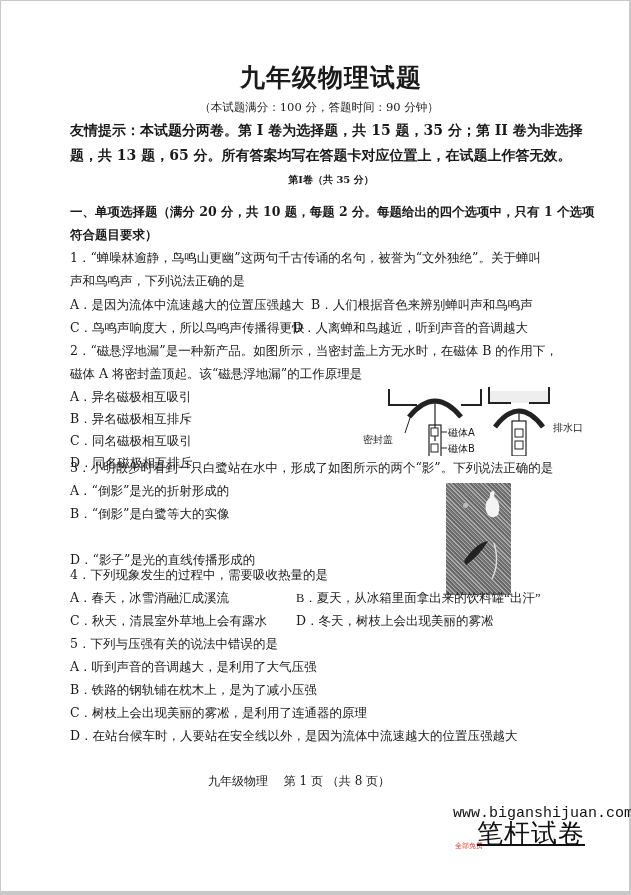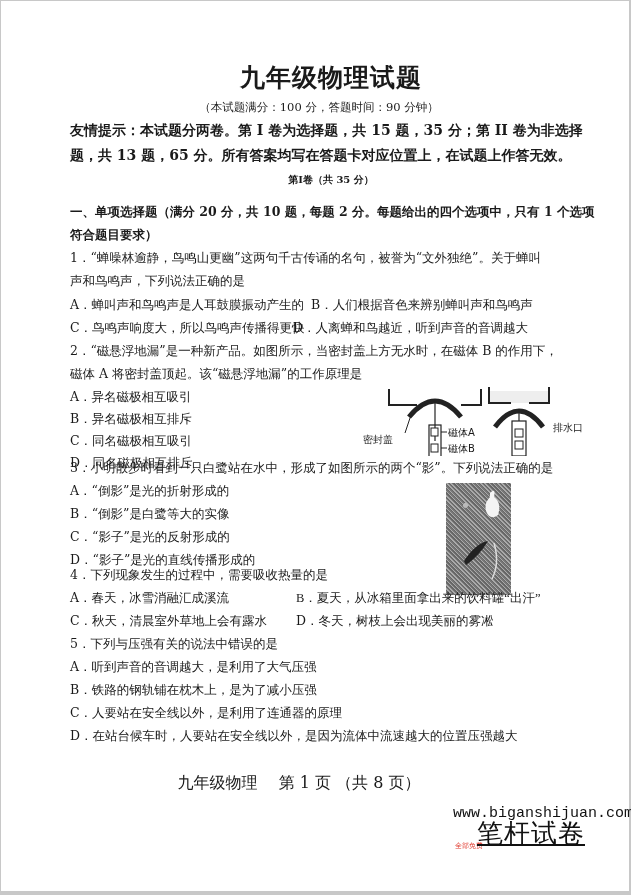--- a/index.html
+++ b/index.html
@@ -11,21 +11,21 @@
     position: absolute; left: 1px; top: 1px; width: 628px; height: 890px; background: #ffffff;
   }
   .abs { position: absolute; white-space: nowrap; margin-left: 16px; }
   .title { left: 0; width: 628px; text-align: center; top: 60px; font-size: 25px; font-weight: bold; letter-spacing: 1px; }
   .subtitle { left: 0; width: 604px; text-align: center; top: 99px; font-size: 11.5px; }
   .tip { left: 53px; font-size: 14px; font-weight: bold; }
   .part { left: 0; width: 628px; text-align: center; top: 172px; font-size: 10px; font-weight: bold; }
   .sec { left: 53px; font-size: 12.5px; font-weight: bold; }
   .line { left: 53px; font-size: 12.5px; }
   .opt2 { font-size: 12.5px; }
-  .footer { left: 0; width: 564px; text-align: center; top: 772px; font-size: 16px; }
+  .footer { left: 0; width: 564px; text-align: center; top: 772px; font-size: 12px; }
   .wm-title { left: 460px; top: 815px; font-family: "DejaVu Sans", sans-serif; font-size: 26px; color: #111; letter-spacing: 1px; text-decoration: underline; }
   .wm-free { left: 438px; top: 840px; font-size: 7px; color: #e03a2e; font-family: "DejaVu Sans", sans-serif; }
   .wm-url { left: 436px; top: 804px; font-family: "Liberation Mono", monospace; font-size: 15px; color: #111; }
   .fig-label { font-family: "DejaVu Sans", sans-serif; font-size: 10px; position: absolute; white-space: nowrap; }
   .photo {
     position: absolute; left: 445px; top: 482px; width: 65px; height: 112px;
     background:
       radial-gradient(circle at 30% 20%, #bbb 0 2px, transparent 3px),
       repeating-linear-gradient(45deg, #666 0 1px, #aaa 1px 2px, #777 2px 3px),
       #888;
@@ -40,21 +40,21 @@
   <div class="abs subtitle">（本试题满分：100 分，答题时间：90 分钟）</div>
   <div class="abs tip" style="top:121px;">友情提示：本试题分两卷。第 I 卷为选择题，共 15 题，35 分；第 II 卷为非选择</div>
   <div class="abs tip" style="top:146px;">题，共 13 题，65 分。所有答案均写在答题卡对应位置上，在试题上作答无效。</div>
 
   <div class="abs part">第Ⅰ卷（共 35 分）</div>
   <div class="abs sec" style="top:203px;">一、单项选择题（满分 20 分，共 10 题，每题 2 分。每题给出的四个选项中，只有 1 个选项</div>
   <div class="abs sec" style="top:226px;">符合题目要求）</div>
 
   <div class="abs line" style="top:249px;">1．“蝉噪林逾静，鸟鸣山更幽”这两句千古传诵的名句，被誉为“文外独绝”。关于蝉叫</div>
   <div class="abs line" style="top:272px;">声和鸟鸣声，下列说法正确的是</div>
-  <div class="abs line" style="top:296px;">A．蝉叫声和鸟鸣声是人耳鼓膜振动产生的</div>
+  <div class="abs line" style="top:296px;">A．是因为流体中流速越大的位置压强越大</div>
   <div class="abs opt2" style="left:276px;top:296px;padding-left:18px;">B．人们根据音色来辨别蝉叫声和鸟鸣声</div>
   <div class="abs line" style="top:319px;">C．鸟鸣声响度大，所以鸟鸣声传播得更快</div>
   <div class="abs opt2" style="left:276px;top:319px;">D．人离蝉和鸟越近，听到声音的音调越大</div>
 
   <div class="abs line" style="top:342px;">2．“磁悬浮地漏”是一种新产品。如图所示，当密封盖上方无水时，在磁体 B 的作用下，</div>
   <div class="abs line" style="top:365px;">磁体 A 将密封盖顶起。该“磁悬浮地漏”的工作原理是</div>
   <div class="abs line" style="top:388px;">A．异名磁极相互吸引</div>
   <div class="abs line" style="top:410px;">B．异名磁极相互排斥</div>
   <div class="abs line" style="top:432px;">C．同名磁极相互吸引</div>
   <div class="abs line" style="top:454px;">D．同名磁极相互排斥</div>
@@ -84,41 +84,40 @@
     </svg>
     <span class="fig-label" style="left:-8px;top:52px;">密封盖</span>
     <span class="fig-label" style="left:77px;top:45px;">磁体A</span>
     <span class="fig-label" style="left:77px;top:61px;">磁体B</span>
     <span class="fig-label" style="left:182px;top:40px;">排水口</span>
   </div>
 
   <div class="abs line" style="top:459px;">3．小明散步时看到一只白鹭站在水中，形成了如图所示的两个“影”。下列说法正确的是</div>
   <div class="abs line" style="top:482px;">A．“倒影”是光的折射形成的</div>
   <div class="abs line" style="top:505px;">B．“倒影”是白鹭等大的实像</div>
-  <div class="abs line" style="top:528px;">C．“影子”是光的反射形成的</div>
   <div class="abs line" style="top:551px;">D．“影子”是光的直线传播形成的</div>
 
   <div class="photo">
     <svg width="65" height="112" viewBox="0 0 65 112">
       <path d="M44,10 Q50,4 48,14 Q56,20 52,32 Q44,38 40,28 Q38,20 44,14 Z" fill="#f4f4f4"></path>
       <path d="M18,78 Q30,60 42,58 Q34,72 20,82 Z" fill="#222"></path>
       <path d="M48,60 Q54,80 46,96" fill="none" stroke="#ddd" stroke-width="1.5"></path>
     </svg>
   </div>
 
   <div class="abs line" style="top:566px;">4．下列现象发生的过程中，需要吸收热量的是</div>
   <div class="abs line" style="top:589px;">A．春天，冰雪消融汇成溪流</div>
   <div class="abs opt2" style="left:279px;top:589px;font-family:Liberation Serif, serif;">B．夏天，从冰箱里面拿出来的饮料罐“出汗”</div>
   <div class="abs line" style="top:612px;">C．秋天，清晨室外草地上会有露水</div>
   <div class="abs opt2" style="left:279px;top:612px;">D．冬天，树枝上会出现美丽的雾凇</div>
 
   <div class="abs line" style="top:635px;">5．下列与压强有关的说法中错误的是</div>
   <div class="abs line" style="top:658px;">A．听到声音的音调越大，是利用了大气压强</div>
   <div class="abs line" style="top:681px;">B．铁路的钢轨铺在枕木上，是为了减小压强</div>
-  <div class="abs line" style="top:704px;">C．人要站在安全线以外，是利用了连通器的原理</div>
+  <div class="abs line" style="top:704px;">C．树枝上会出现美丽的雾凇，是利用了连通器的原理</div>
   <div class="abs line" style="top:727px;">D．在站台候车时，人要站在安全线以外，是因为流体中流速越大的位置压强越大</div>
 
   <div class="abs footer">九年级物理　 第 1 页 （共 8 页）</div>
 
   <div class="abs wm-free">全部免费</div>
   <div class="abs wm-title">笔杆试卷</div>
   <div class="abs wm-url">www.biganshijuan.com</div>
 </div>
 
 </body></html>

